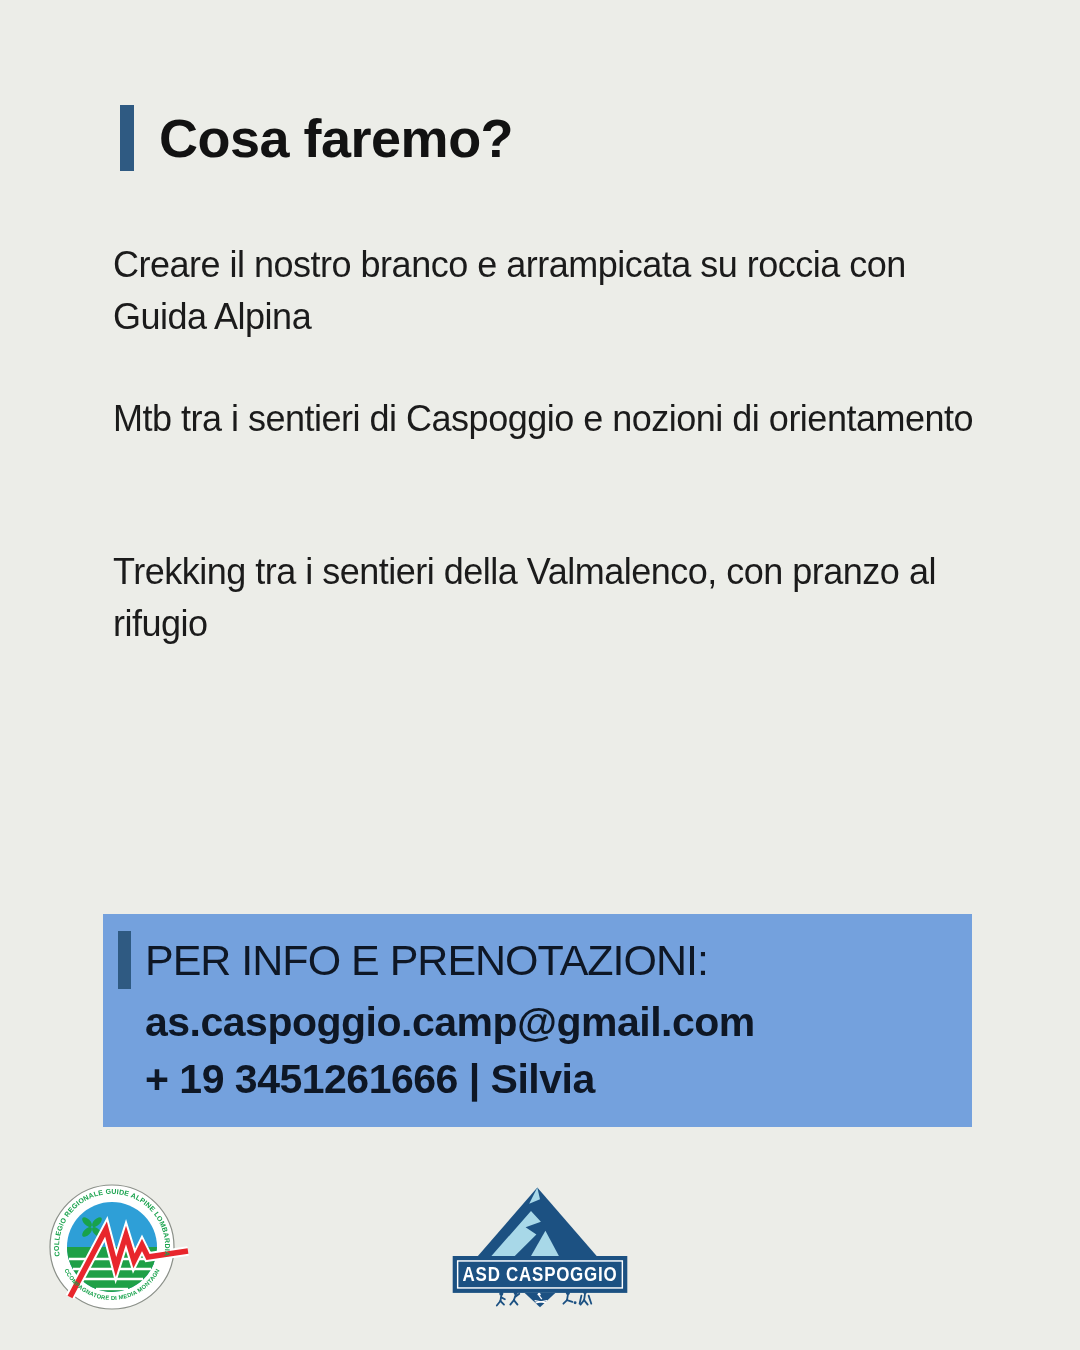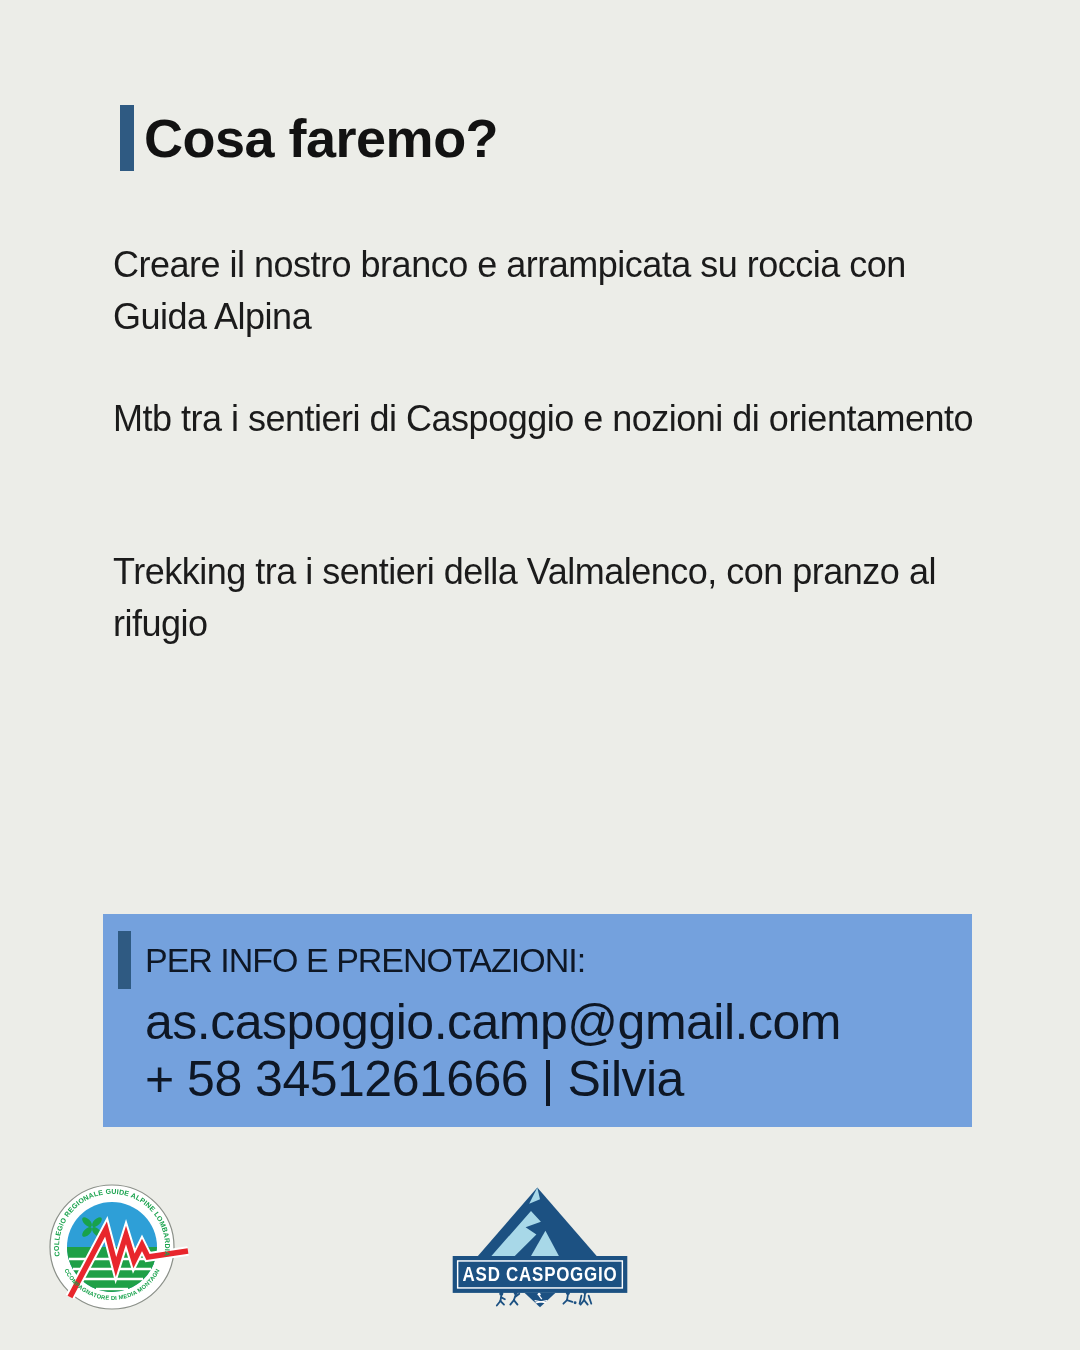--- a/index.html
+++ b/index.html
@@ -8,21 +8,21 @@
     font-family:"Liberation Sans",sans-serif;
     background:#ECEDE8;
     position:relative;
     overflow:hidden;
   }
   .canvas{position:absolute;inset:0;background:#ECEDE8;}
 
   
   .title-row{
     position:absolute;left:120px;top:103px;height:70px;
-    display:flex;align-items:center;gap:10px;
+    display:flex;align-items:center;gap:25px;
   }
   .accent-bar{
     display:inline-block;width:14px;height:66px;
     background:#2F5A82;flex:0 0 auto;
   }
   h1.page-title{
     margin:0;font-size:54px;font-weight:700;color:#121212;
     letter-spacing:-0.5px;line-height:1;white-space:nowrap;
   }
 
@@ -35,24 +35,24 @@
   .a0{top:238px;} .a1{top:392px;} .a2{top:545px;} .a3{top:696px;}
 
   
   .info-box{
     position:absolute;left:103px;top:914px;width:869px;height:213px;
     background:#74A1DD;color:#0E1725;box-sizing:border-box;
     padding:17px 0 0 15px;
   }
   .info-heading-row{display:flex;align-items:center;gap:14px;height:58px;}
   .info-bar{display:inline-block;width:13px;height:58px;background:#2F5A82;flex:0 0 auto;}
-  .info-heading{font-size:34px;letter-spacing:-1px;white-space:nowrap;}
+  .info-heading{font-size:43px;letter-spacing:-1px;white-space:nowrap;}
   .info-line{
-    font-size:50px;letter-spacing:-0.5px;white-space:nowrap;
-    margin:9px 0 0 27px;line-height:48px;
+    font-size:41px;letter-spacing:-0.5px;white-space:nowrap;
+    margin:9px 0 0 27px;line-height:48px;font-weight:bold;
   }
 
   
   .logo-guide{position:absolute;left:46px;top:1183px;width:150px;height:132px;}
   .logo-asd{position:absolute;left:450px;top:1184px;width:180px;height:126px;}
   svg text{font-family:"Liberation Sans",sans-serif;}
 </style>
 </head>
 <body>
 
@@ -66,21 +66,21 @@
   <p class="activity a0">Creare il nostro branco e arrampicata su roccia con Guida Alpina</p>
   <p class="activity a1">Mtb tra i sentieri di Caspoggio e nozioni di orientamento</p>
   <p class="activity a2">Trekking tra i sentieri della Valmalenco, con pranzo al rifugio</p>
 
   <section class="info-box">
     <div class="info-heading-row">
       <span class="info-bar"></span>
       <span class="info-heading">PER INFO E PRENOTAZIONI:</span>
     </div>
     <div class="info-line">as.caspoggio.camp@gmail.com</div>
-    <div class="info-line">+ 58 3451261666 | Silvia</div>
+    <div class="info-line">+ 19 3451261666 | Silvia</div>
   </section>
 
   <svg class="logo-guide" viewBox="0 0 150 132" xmlns="http://www.w3.org/2000/svg" aria-hidden="true">
     <defs>
       <path id="arcTop" d="M 14.2 75 A 53 53 0 1 1 117.8 75" fill="none"></path>
       <path id="arcBottom" d="M 19.2 88.9 A 53 53 0 0 0 112.8 88.9" fill="none"></path>
     </defs>
 
     <circle cx="66" cy="64" r="62" fill="#ffffff" stroke="#8b9089" stroke-width="1.2"></circle>
 

